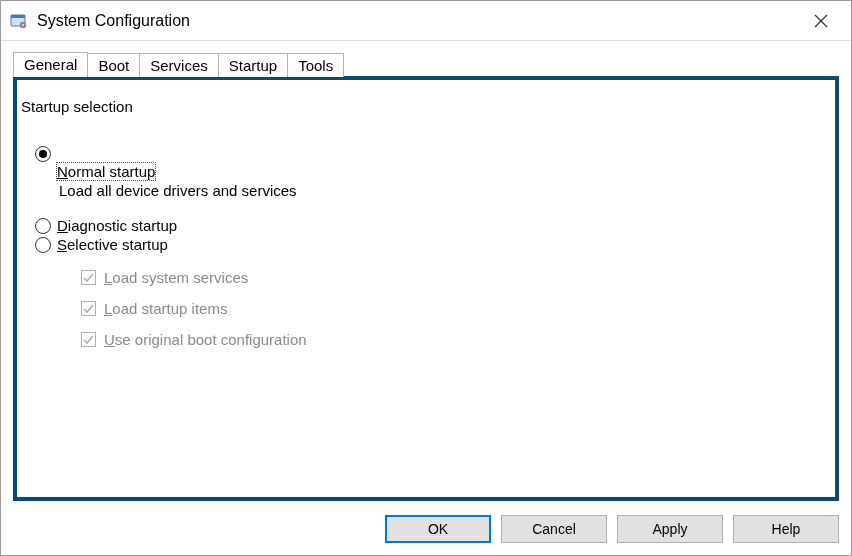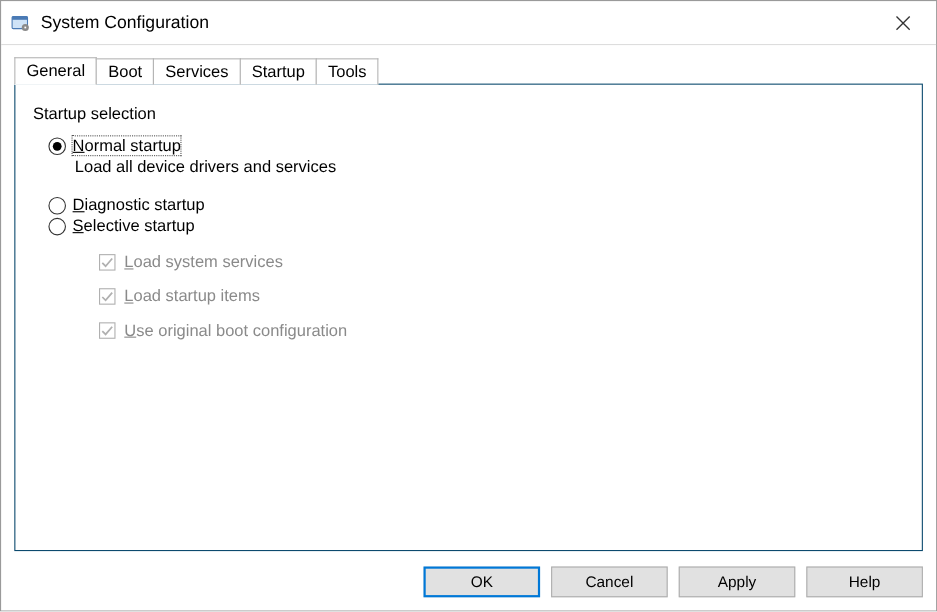--- a/index.html
+++ b/index.html
@@ -71,23 +71,23 @@
   .tab.inactive {
     background: #fff;
     top: 1px;
   }
   .tab.active {
     background: #fff;
     border-bottom: 1px solid #fff;
     top: 1px;
   }
   .panel {
-    border: 1px solid #0c4a6e;
+    border: 4px solid #0c4a6e;
     flex: 1;
-    padding: 18px 16px;
+    padding: 18px 4px;
     position: relative;
     z-index: 1;
   }
   .group-label {
     font-size: 15px;
     margin-bottom: 12px;
   }
   .radio-row {
     display: flex;
     align-items: center;
@@ -111,20 +111,21 @@
     height: 8px;
     background: #000;
     border-radius: 50%;
   }
   .radio-label {
     cursor: pointer;
   }
   .radio-label.dotted {
     outline: 1px dotted #555;
     outline-offset: 0px;
+    margin-top: 36px;
   }
   .radio-desc {
     margin-left: 38px;
     font-size: 15px;
     margin-bottom: 18px;
   }
   .check-row {
     display: flex;
     align-items: center;
     margin-left: 60px;

